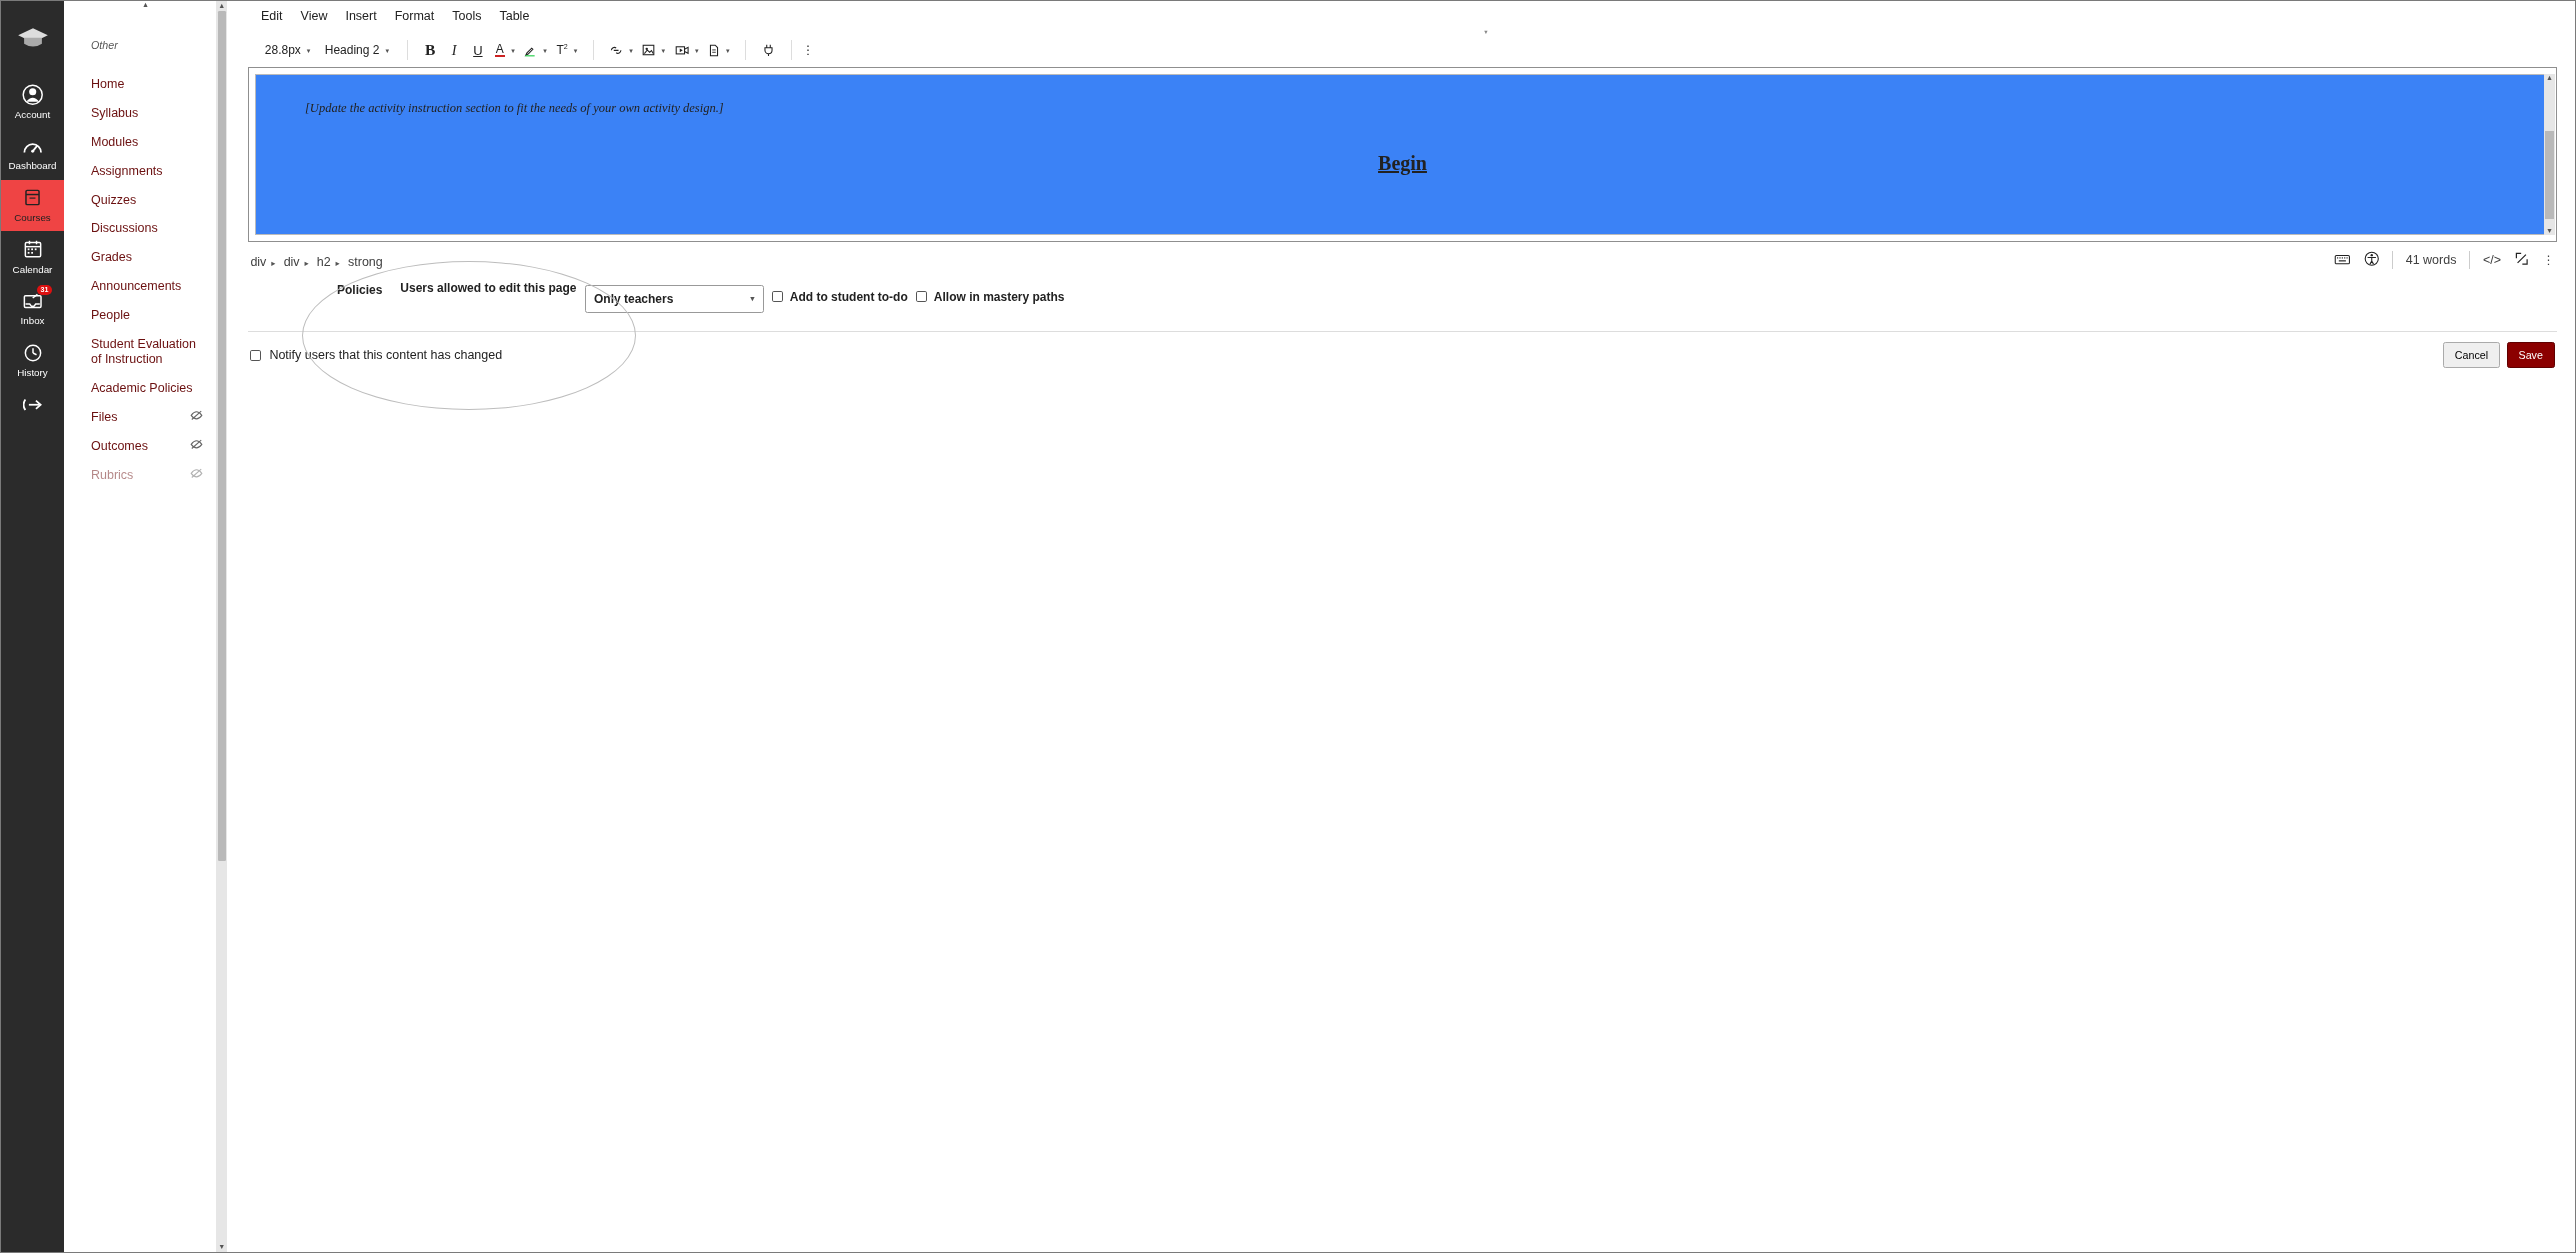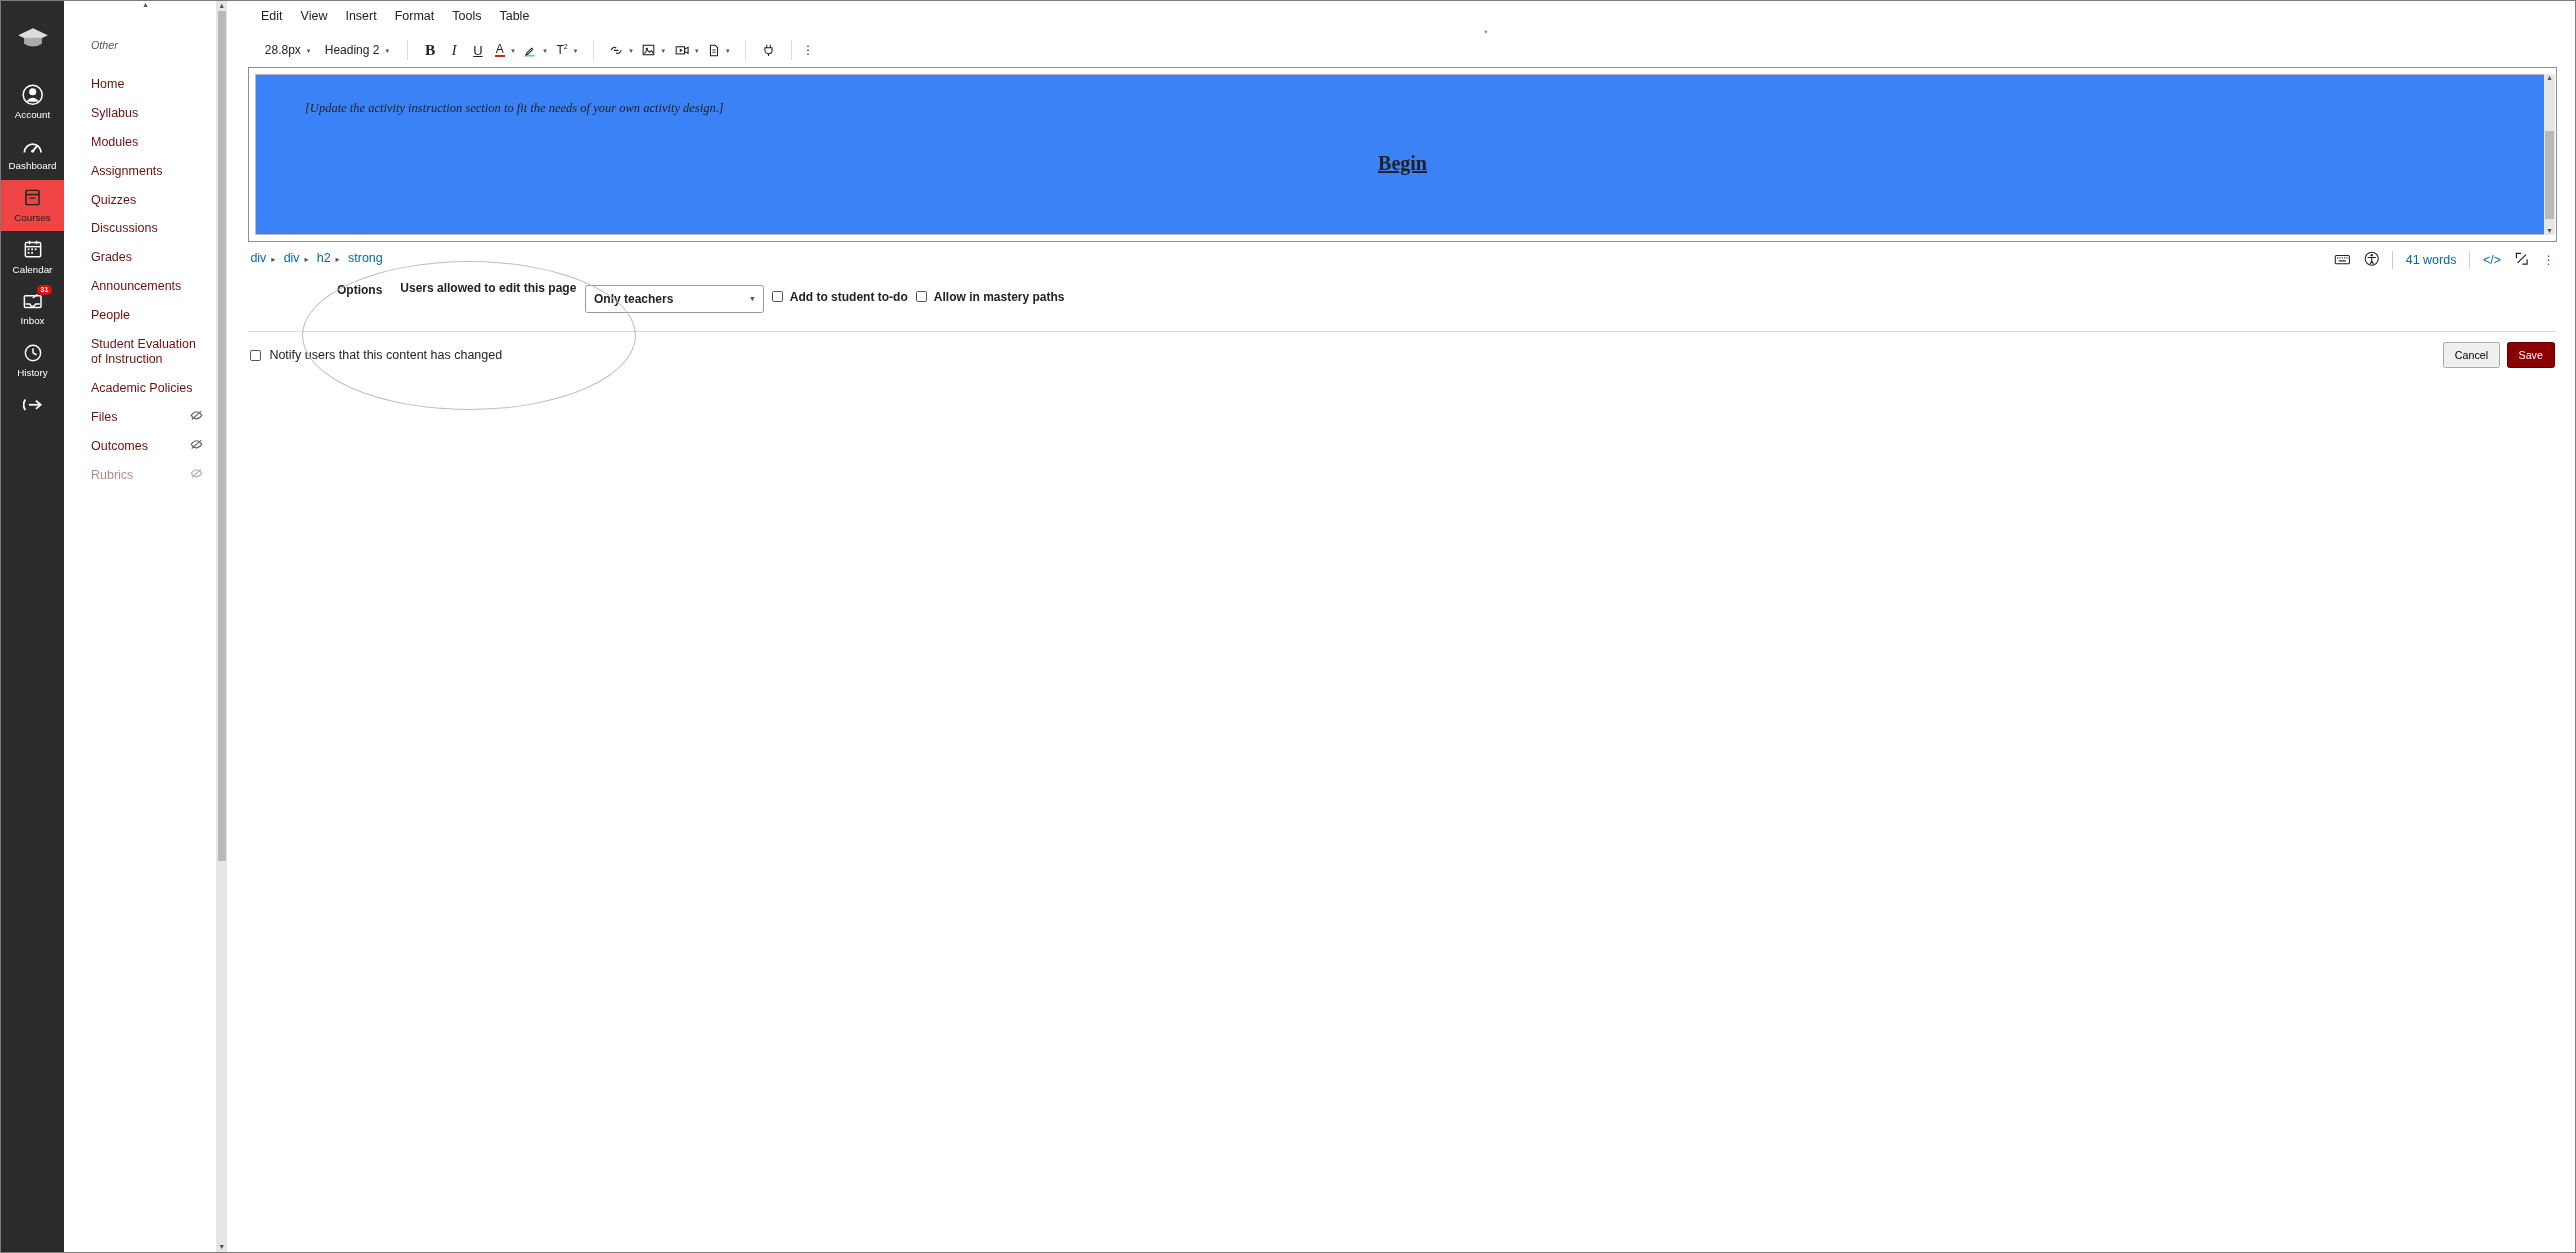--- a/index.html
+++ b/index.html
@@ -40,21 +40,21 @@
   .marker { color:#888; font-size:6.6px; text-align:center; margin-left:167px; margin-top:-3.6px; margin-bottom:-2.4px; }
   .editor-frame { border: 1.2px solid #8f8f8f; border-top-width:0.6px; position: relative; display:flex; flex-direction:column; }
   .editor-body { background:#3b82f6; padding: 4.8px 18px 16.7px; border: 0.6px solid #bbb; margin: 6px 6px 6px 6px; min-height: 161px; position:relative; }
   .editor-body .hint { font-style: italic; font-family: Georgia, 'Times New Roman', serif; font-size: 12.5px; color:#222; margin: 21.4px 0 36px 31px; }
   .editor-body .begin { text-align:center; font-family: Georgia, 'Times New Roman', serif; font-weight: bold; font-size: 20px; text-decoration: underline; margin: 14.3px 0 18px; }
   .editor-scroll { position:absolute; right:1.2px; top:6px; bottom:6px; width:10.7px; background:#e6e6e6; }
   .editor-scroll .thumb { position:absolute; left:1.2px; right:1.2px; top:35%; height:55%; background:#b9b9b9; }
   .editor-scroll .arrow { position:absolute; left:0; right:0; text-align:center; font-size:7.1px; color:#555; }
   .editor-scroll .arrow.up { top:0; }
   .editor-scroll .arrow.down { bottom:0; }
-  .status-row { display:flex; align-items:flex-start; justify-content:space-between; padding: 8.3px 2.4px 6px; font-size:12.5px; color:#0369a1; }
+  .status-row { display:flex; align-items:flex-end; justify-content:space-between; padding: 8.3px 2.4px 6px; font-size:12.5px; color:#404040; }
   .crumbs span.sep { margin: 0 4.8px; font-size:8.3px; color:#555; }
   .status-icons { display:flex; align-items:center; gap:13px; }
   .status-icons .isep { width:0.6px; height:18px; background:#ccc; }
   
   .options-row { display:flex; gap: 18px; padding: 6px 0 18px 89px; position:relative; }
   .options-label { font-weight:bold; font-size:12px; padding-top:2.4px; }
   .options-fields { display:flex; flex-direction:row; gap:8.3px; font-size:12px;font-weight:bold; }
   .select-wrap { border:0.6px solid #999; border-radius:2.4px; padding:6px 8.3px; width:179px; display:flex; justify-content:space-between; align-items:center; cursor:pointer; margin-top:3.6px; }
   .chk-row { display:flex; align-items:center; gap:7.1px; }
   .chk { width:10.7px; height:10.7px; border:1.2px solid #555; border-radius:1.8px; display:inline-block; flex-shrink:0; }
@@ -365,21 +365,21 @@
         <span style="font-size:12.5px">&lt;/&gt;</span>
         <span><svg width="15.5" height="15.5" viewBox="0 0 26 26">
               <path d="M4 12 v-8 h8 M22 14 v8 h-8 M6 20 L20 6" stroke="#222" stroke-width="2" fill="none"></path>
             </svg></span>
         <span><span style="font-size:12px">⋮</span></span>
       </div>
     </div>
 
     <div class="options-row">
       <div class="ellipse"></div>
-      <div class="options-label">Options</div>
+      <div class="options-label">Policies</div>
       <div class="options-fields">
         <div>Users allowed to edit this page</div>
         <div class="select-wrap">
           <span>Only teachers</span>
           <span style="font-size:7.7px;color:#555">▾</span>
         </div>
         <label class="chk-row">
           <span class="chk"></span>
           <span>Add to student to-do</span>
         </label>

